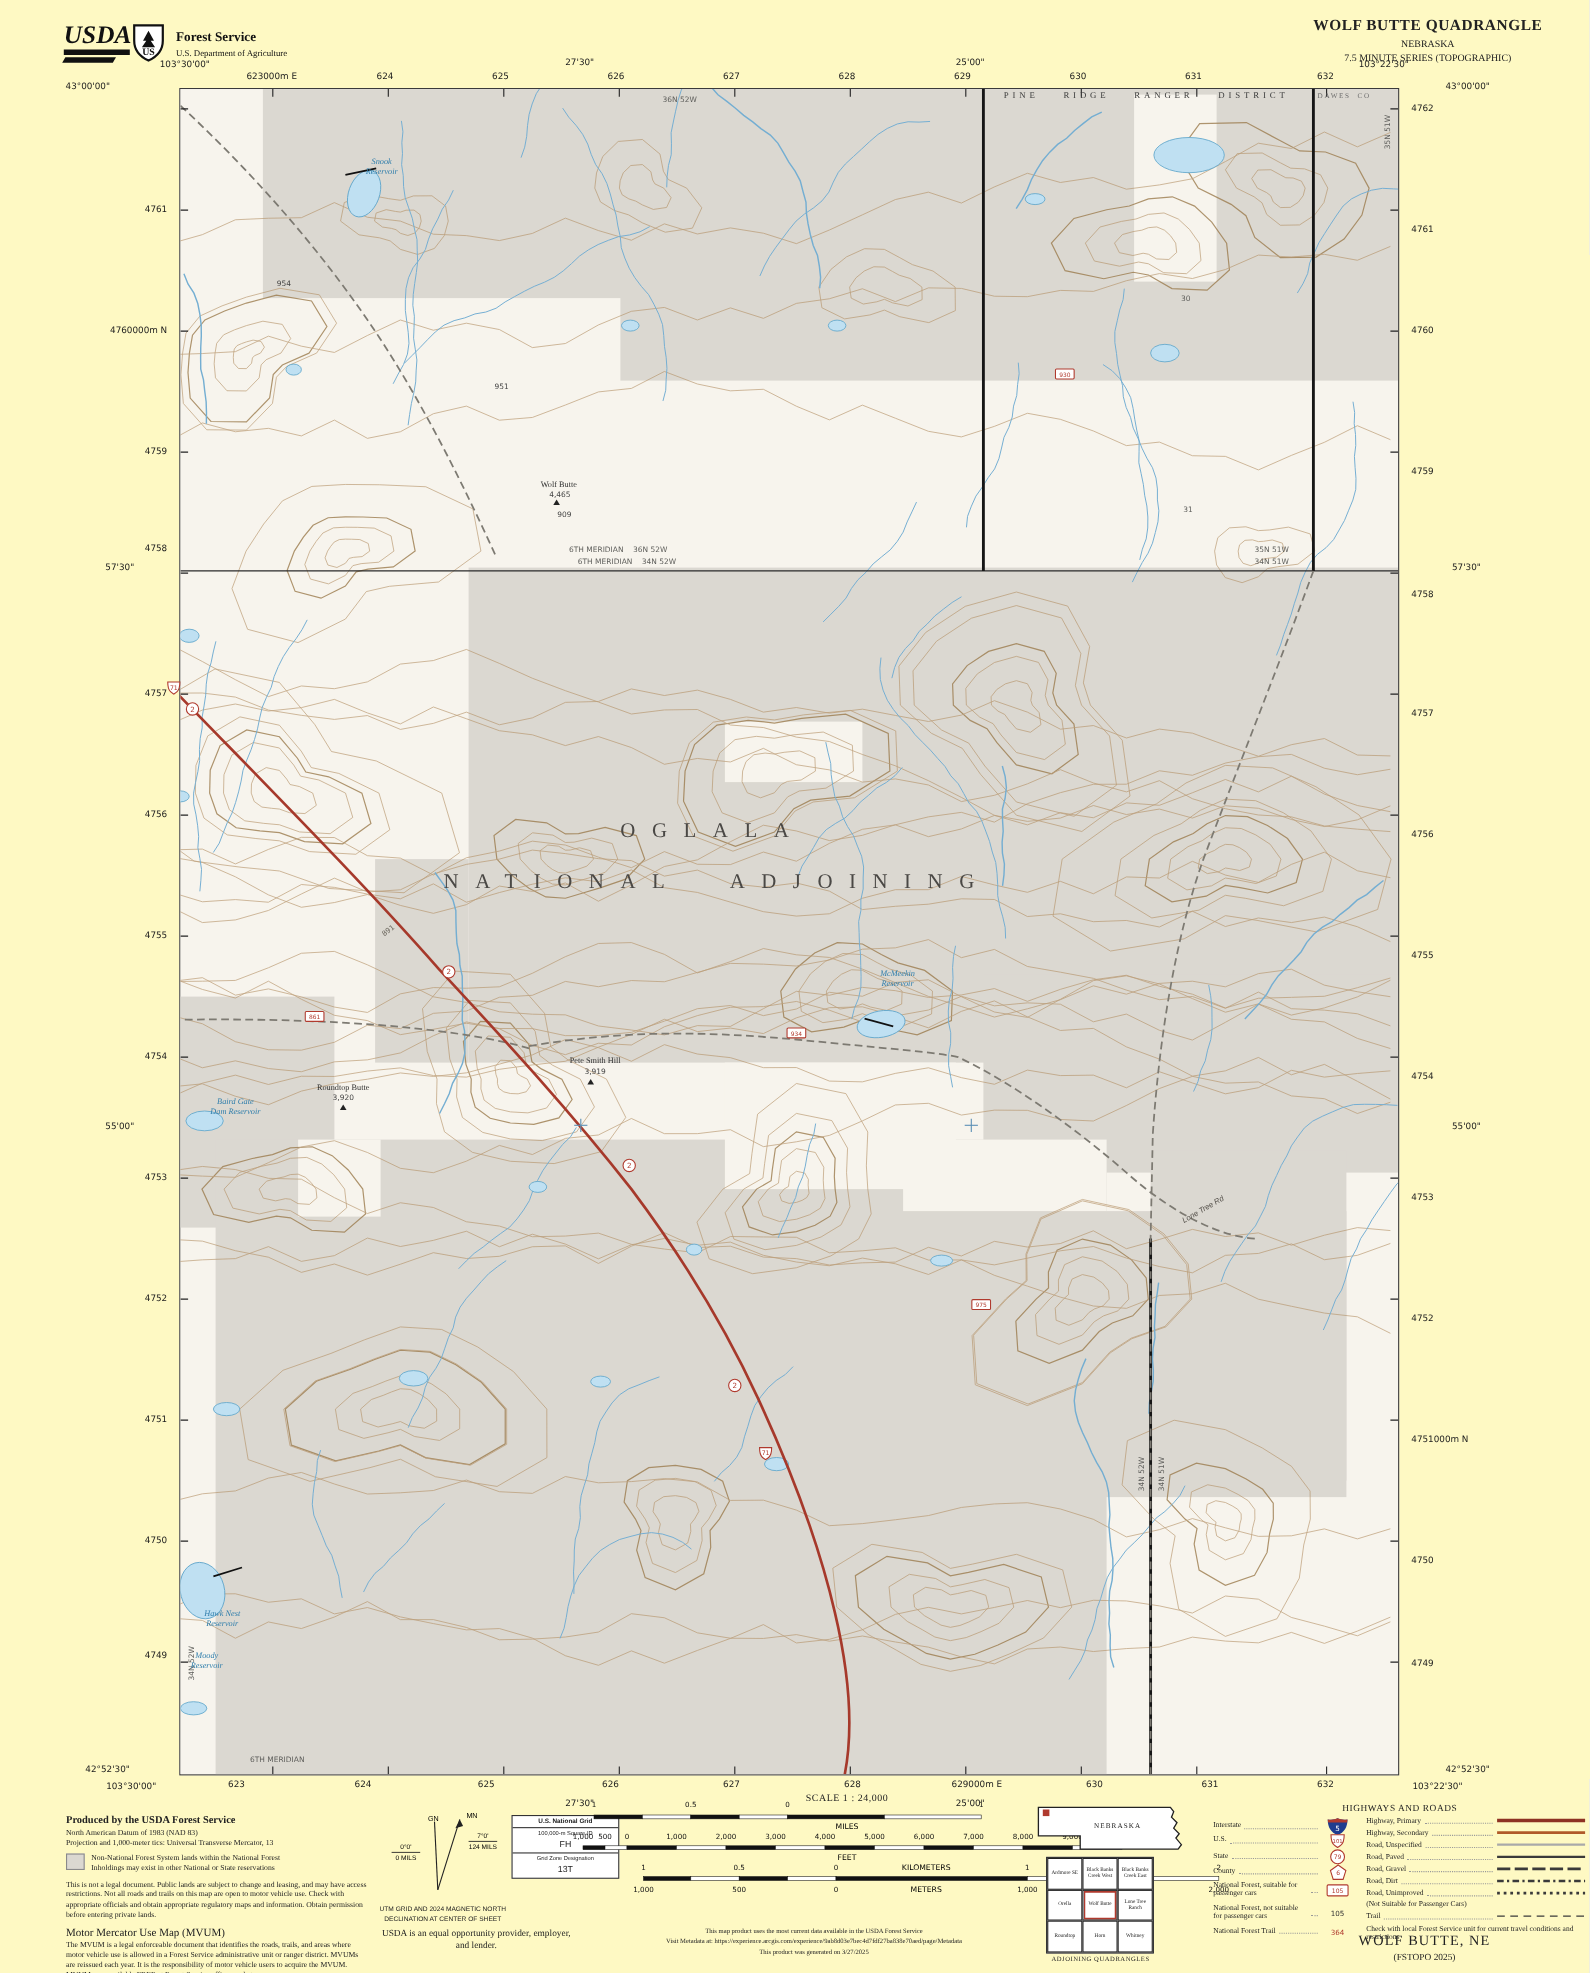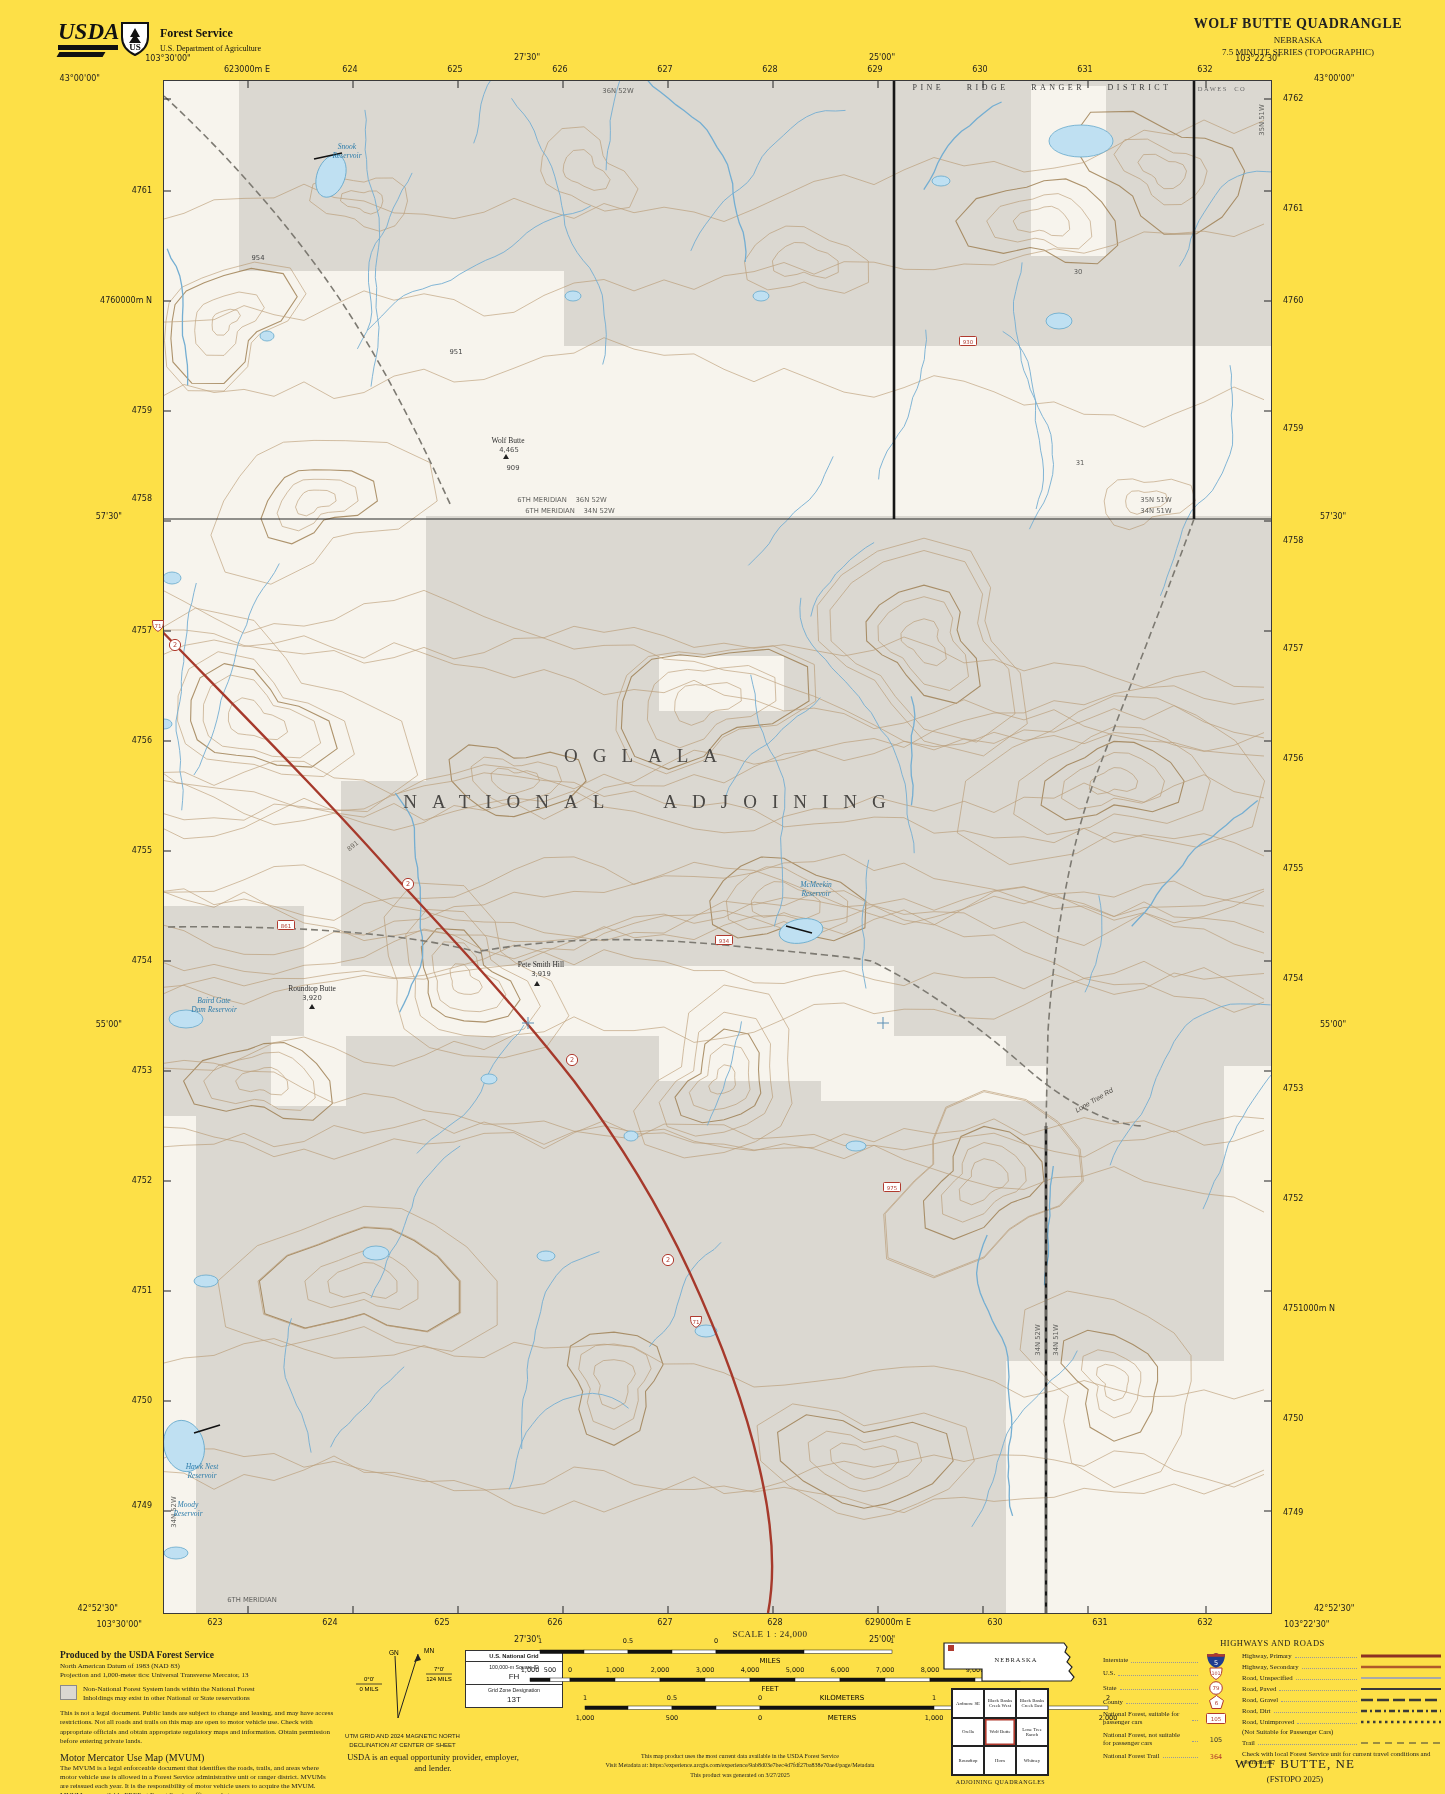--- a/index.html
+++ b/index.html
@@ -1,16 +1,16 @@
 <!DOCTYPE html>
 <html><head>
 <meta charset="utf-8">
 <style>
   html,body{margin:0;padding:0;background:#e8e8e8;}
-  .page{position:relative;width:1445px;height:1794px;background:#fde047;overflow:hidden;
+  .page{position:relative;width:1445px;height:1794px;background:#fef9c3;overflow:hidden;
         font-family:"Liberation Serif",serif;color:#222;}
   
   .hdr-usda{position:absolute;left:58px;top:20px;width:60px;}
   .usda-word{font:italic bold 23px "Liberation Serif",serif;color:#111;letter-spacing:0px;line-height:1;}
   .usda-bar1,.usda-bar2{height:5px;background:#111;margin-top:2px;}
   .usda-bar2{transform:skewX(-30deg);width:46px;}
   .fs-shield{position:absolute;left:118px;top:20px;}
   .hdr-agency{position:absolute;left:160px;top:26px;}
   .agency-name{font:bold 12px "Liberation Serif",serif;color:#111;}
   .agency-dept{font:8px "Liberation Serif",serif;color:#111;margin-top:3px;}

